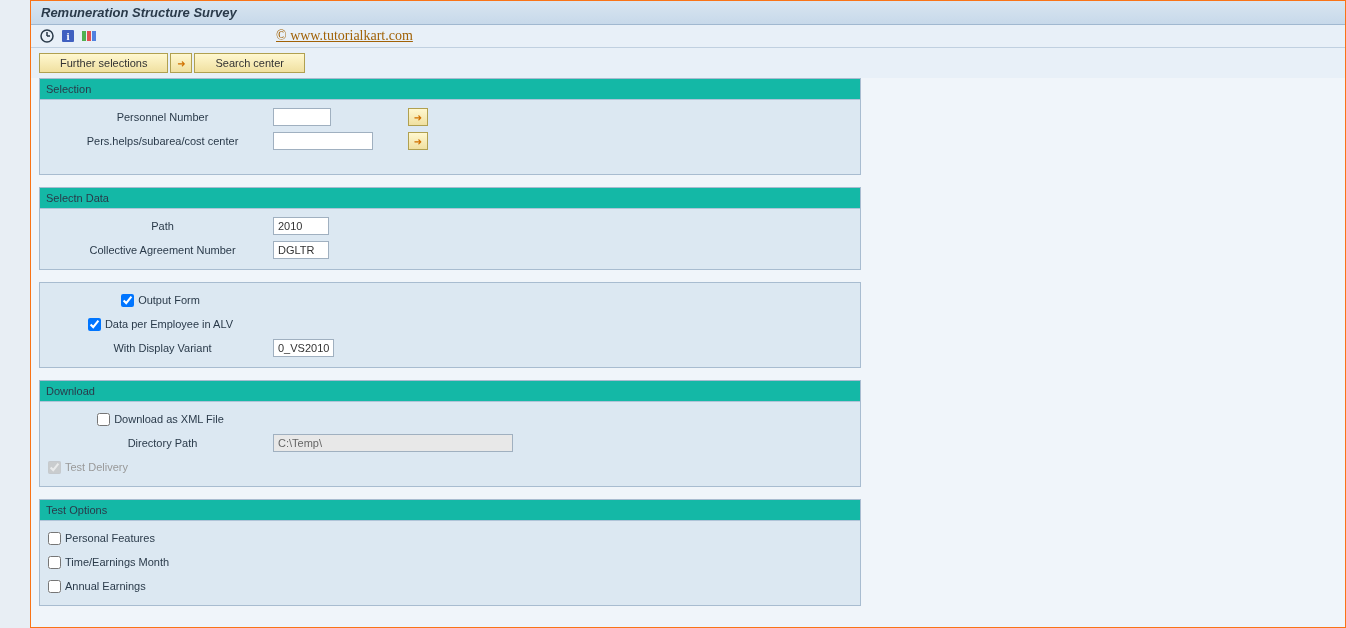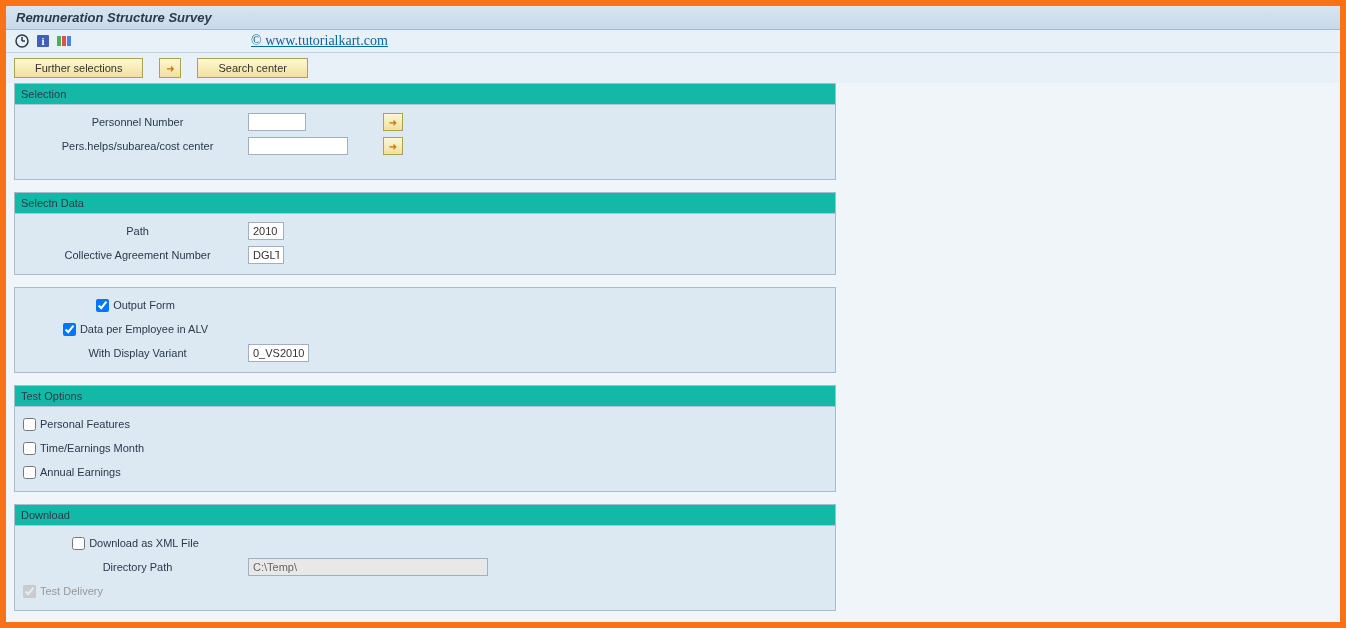--- a/index.html
+++ b/index.html
@@ -9,23 +9,24 @@
     }
     body {
       font-family: Arial, sans-serif;
       font-size: 11px;
       background: #e8eef4;
       width: 1346px;
       height: 628px;
       overflow: hidden;
     }
     .window {
-      border: 6px solid #f97316;
+      border: 1px solid #f97316;
       background: #f0f5fa;
       height: 100%;
+      margin-left: 30px;
     }
     .title-bar {
       background: linear-gradient(to bottom, #d9e5f0, #c7d9ea);
       border-bottom: 1px solid #a0b8d0;
       padding: 4px 10px;
       font-size: 13px;
       font-weight: bold;
       font-style: italic;
       color: #2a3a4a;
     }
@@ -43,35 +44,35 @@
       height: 16px;
       display: inline-block;
       cursor: pointer;
     }
     .watermark {
       position: absolute;
       left: 245px;
       top: 3px;
       font-family: Georgia, serif;
       font-size: 14px;
-      color: #0369a1;
+      color: #a16207;
       text-decoration: underline;
       pointer-events: none;
     }
     .icon-execute {
       position: relative;
     }
     .icon-execute svg {
       display: block;
     }
     .button-bar {
       background: #e8f0f8;
       padding: 5px 8px;
       display: flex;
-      gap: 16px;
+      gap: 2px;
     }
     .sap-button {
       background: linear-gradient(to bottom, #fff8d0, #f0e0a0);
       border: 1px solid #b0a050;
       padding: 2px 20px;
       height: 20px;
       cursor: pointer;
       font-size: 11px;
       color: #333;
       display: inline-flex;
@@ -135,21 +136,21 @@
     .text-input {
       border: 1px solid #a0b0c0;
       background: #fff;
       height: 18px;
       padding: 0 4px;
       font-size: 11px;
       color: #333;
     }
     .text-input.w60 { width: 58px; }
     .text-input.w100 { width: 100px; }
-    .text-input.w50 { width: 36px; }
+    .text-input.w50 { width: 56px; }
     .text-input.w80 { width: 61px; }
     .text-input.w240 { width: 240px; }
     .text-input[readonly] {
       background: #e8e8e8;
       color: #666;
     }
     .multi-select-btn {
       background: linear-gradient(to bottom, #fff8d0, #f0e0a0);
       border: 1px solid #b0a050;
       width: 20px;
@@ -264,20 +265,42 @@
           </label>
         </div>
         <div class="field-row">
           <span class="field-label">With Display Variant</span>
           <input class="text-input w80" value="0_VS2010" style="">
         </div>
       </div>
     </div>
 
     <div class="group-box">
+      <div class="group-title">Download</div>
+      <div class="group-content">
+        <div class="field-row">
+          <label class="field-label-checkbox" style="width:225px;">
+            <input type="checkbox" class="checkbox" style="">
+            <span>Download as XML File</span>
+          </label>
+        </div>
+        <div class="field-row">
+          <span class="field-label">Directory Path</span>
+          <input class="text-input w240" readonly="" value="C:\Temp\" style="">
+        </div>
+        <div class="field-row">
+          <label class="field-label-checkbox disabled">
+            <input type="checkbox" class="checkbox" checked="" disabled="" style="">
+            <span>Test Delivery</span>
+          </label>
+        </div>
+      </div>
+    </div>
+
+    <div class="group-box">
       <div class="group-title">Test Options</div>
       <div class="group-content">
         <div class="field-row">
           <label class="field-label-checkbox">
             <input type="checkbox" class="checkbox" style="">
             <span>Personal Features</span>
           </label>
         </div>
         <div class="field-row">
           <label class="field-label-checkbox">
@@ -287,36 +310,14 @@
         </div>
         <div class="field-row">
           <label class="field-label-checkbox">
             <input type="checkbox" class="checkbox" style="">
             <span>Annual Earnings</span>
           </label>
         </div>
       </div>
     </div>
 
-    <div class="group-box">
-      <div class="group-title">Download</div>
-      <div class="group-content">
-        <div class="field-row">
-          <label class="field-label-checkbox" style="width:225px;">
-            <input type="checkbox" class="checkbox" style="">
-            <span>Download as XML File</span>
-          </label>
-        </div>
-        <div class="field-row">
-          <span class="field-label">Directory Path</span>
-          <input class="text-input w240" readonly="" value="C:\Temp\" style="">
-        </div>
-        <div class="field-row">
-          <label class="field-label-checkbox disabled">
-            <input type="checkbox" class="checkbox" checked="" disabled="" style="">
-            <span>Test Delivery</span>
-          </label>
-        </div>
-      </div>
-    </div>
-
   </div>
 </div>
 
 </body></html>

